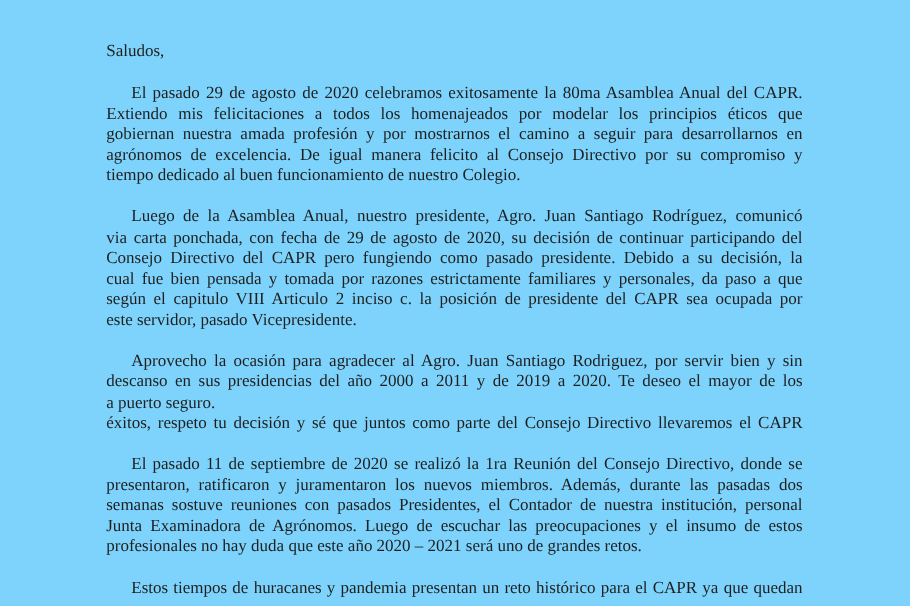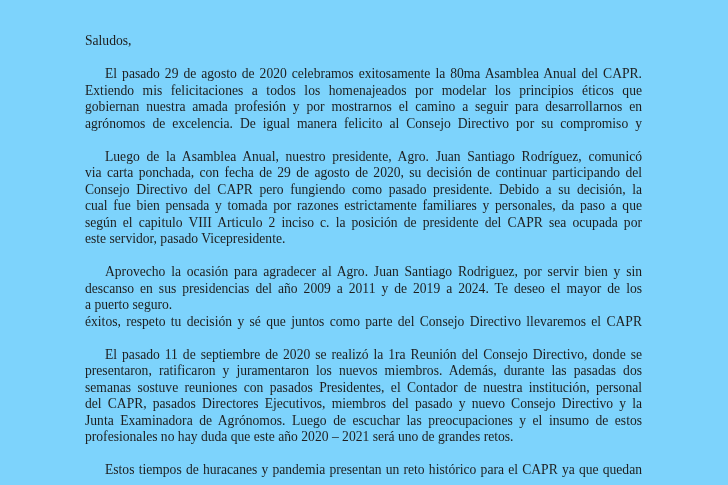--- a/index.html
+++ b/index.html
@@ -49,40 +49,40 @@
 
 <div class="page">
   <div class="doc-body">
     <div class="greeting">Saludos,</div>
 
   <div class="para">
         <div class="tline first">El pasado 29 de agosto de 2020 celebramos exitosamente la 80ma Asamblea Anual del CAPR.</div>
         <div class="tline">Extiendo mis felicitaciones a todos los homenajeados por modelar los principios éticos que</div>
         <div class="tline">gobiernan nuestra amada profesión y por mostrarnos el camino a seguir para desarrollarnos en</div>
         <div class="tline">agrónomos de excelencia.  De igual manera felicito al Consejo Directivo por su compromiso y</div>
+        <div class="tline last">tiempo dedicado al buen funcionamiento de nuestro Colegio.</div>
       </div>
       <div class="para">
         <div class="tline first">Luego de la Asamblea Anual, nuestro presidente, Agro. Juan Santiago Rodríguez, comunicó</div>
         <div class="tline">via carta ponchada, con fecha de 29 de agosto de 2020,  su decisión de continuar participando del</div>
         <div class="tline">Consejo Directivo del CAPR pero fungiendo como pasado presidente. Debido a su decisión, la</div>
         <div class="tline">cual fue bien pensada y tomada por razones estrictamente familiares y personales, da paso a que</div>
         <div class="tline">según el capitulo VIII Articulo 2 inciso c. la posición de presidente del CAPR sea ocupada por</div>
         <div class="tline last">este servidor, pasado Vicepresidente.</div>
       </div>
       <div class="para">
         <div class="tline first">Aprovecho la ocasión para agradecer al Agro. Juan Santiago Rodriguez, por servir bien y sin</div>
-        <div class="tline">descanso en sus presidencias del año 2009 a 2011 y de 2019 a 2024.  Te deseo el mayor de los</div>
+        <div class="tline">descanso en sus presidencias del año 2000 a 2011 y de 2019 a 2020.  Te deseo el mayor de los</div>
         <div class="tline last">a puerto seguro.</div>
         <div class="tline">éxitos, respeto tu decisión y sé que juntos como parte del Consejo Directivo llevaremos el CAPR</div>
       </div>
       <div class="para">
         <div class="tline first">El pasado 11 de septiembre de 2020 se realizó la 1ra Reunión del Consejo Directivo, donde se</div>
         <div class="tline">presentaron, ratificaron y juramentaron los nuevos miembros.  Además, durante las pasadas dos</div>
         <div class="tline">semanas sostuve reuniones con pasados Presidentes, el Contador de nuestra institución,  personal</div>
-        <div class="tline">del CAPR,  pasados Directores Ejecutivos, miembros del pasado y nuevo Consejo Directivo y la</div>
         <div class="tline">Junta Examinadora de Agrónomos.  Luego de escuchar las preocupaciones y el insumo de estos</div>
         <div class="tline last">profesionales no hay duda que este año 2020 – 2021 será uno de grandes retos.</div>
       </div>
       <div class="para">
         <div class="tline first">Estos tiempos de huracanes y pandemia presentan un reto histórico para el CAPR ya que quedan</div>
       </div>
     </div>
 </div>
 
 </body></html>

